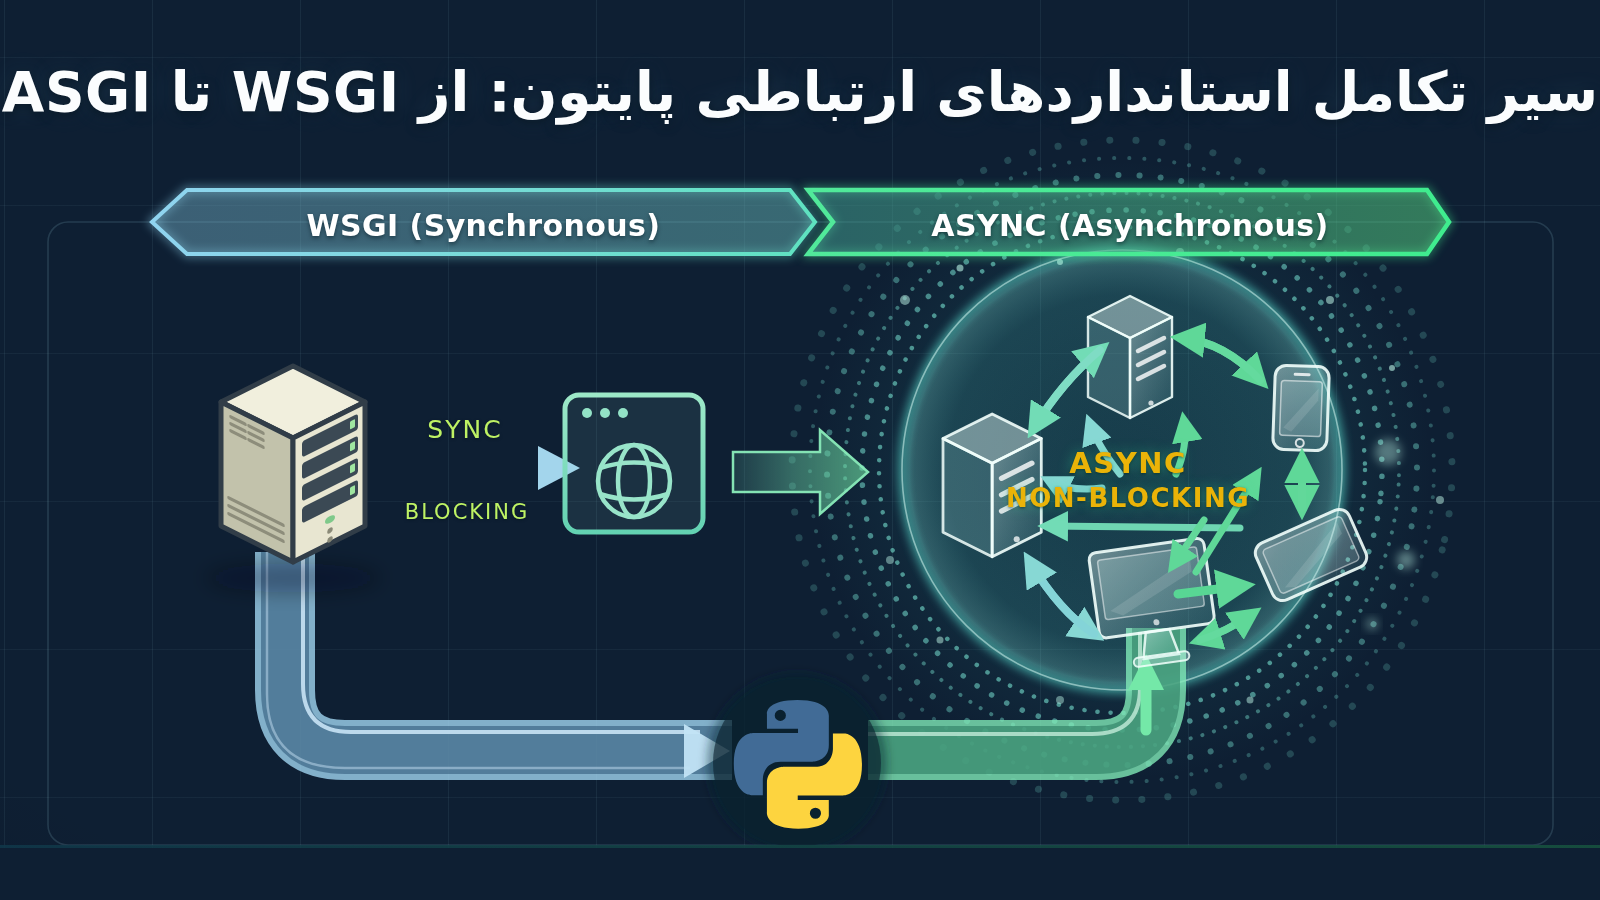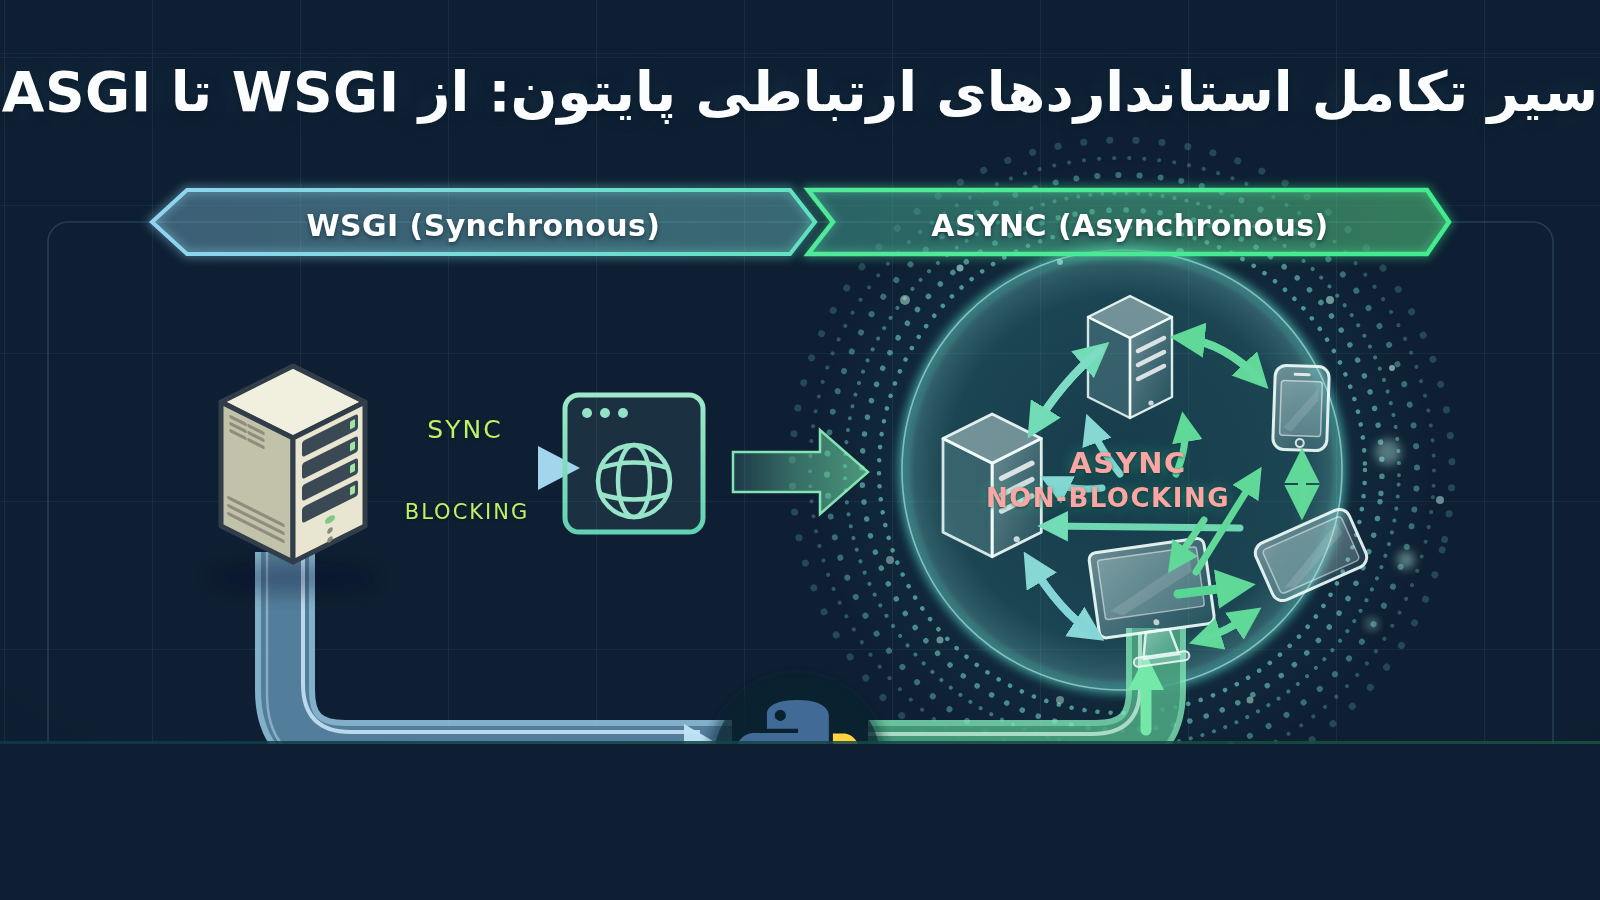--- a/index.html
+++ b/index.html
@@ -1,17 +1,17 @@
 <!DOCTYPE html>
 <html lang="fa"><head>
 <meta charset="utf-8">
 <style>
   html,body{margin:0;padding:0;background:#0e1f33;}
   .stage{
-    position:relative;width:1600px;height:744px;overflow:hidden;
+    position:relative;width:1600px;height:848px;overflow:hidden;
     font-family:"DejaVu Sans","Liberation Sans",sans-serif;
     background:linear-gradient(104deg,#182a4e 0%,#17395３ 0%,#182a4e 0%,#173653 34%,#15494b 68%,#123f3d 100%);
   }
   .stage::before{ 
     content:"";position:absolute;inset:0;
     background-image:
       repeating-linear-gradient(to right, rgba(165,220,235,0.075) 0 1px, transparent 1px 148px),
       repeating-linear-gradient(to bottom, rgba(165,220,235,0.055) 0 1px, transparent 1px 148px);
     background-position:4px 57px;
     pointer-events:none;
@@ -34,25 +34,25 @@
   }
   .banner-label.wsgi{left:152px;width:663px;}
   .banner-label.asgi{left:833px;width:594px;}
   .flow-label{
     font-weight:400;color:#bef264;letter-spacing:2px;
     text-shadow:0 1px 3px rgba(5,20,30,.6);
   }
   .sync{left:395px;top:415px;width:140px;font-size:25px;}
   .blocking{left:372px;top:500px;width:190px;font-size:21px;}
   .async-label{
-    font-weight:700;color:#fca5a5;letter-spacing:1.5px;
+    font-weight:700;color:#eab308;letter-spacing:1.5px;
     text-shadow:0 0 14px rgba(50,220,150,.45), 0 1px 3px rgba(4,20,16,.6);
   }
   .async{left:1028px;top:446px;width:200px;font-size:29px;}
-  .nonblocking{left:980px;top:483px;width:256px;font-size:26px;}
+  .nonblocking{left:1000px;top:483px;width:256px;font-size:26px;}
   .bottom-strip{position:absolute;left:0;bottom:0;width:1600px;height:3px;z-index:2;
     background:linear-gradient(to right,#10384a,#17543f);opacity:.85;}
 </style>
 </head>
 <body>
 
 <div class="stage">
 
   <svg class="scene" width="1600" height="900" viewBox="0 0 1600 900">
     <defs>

